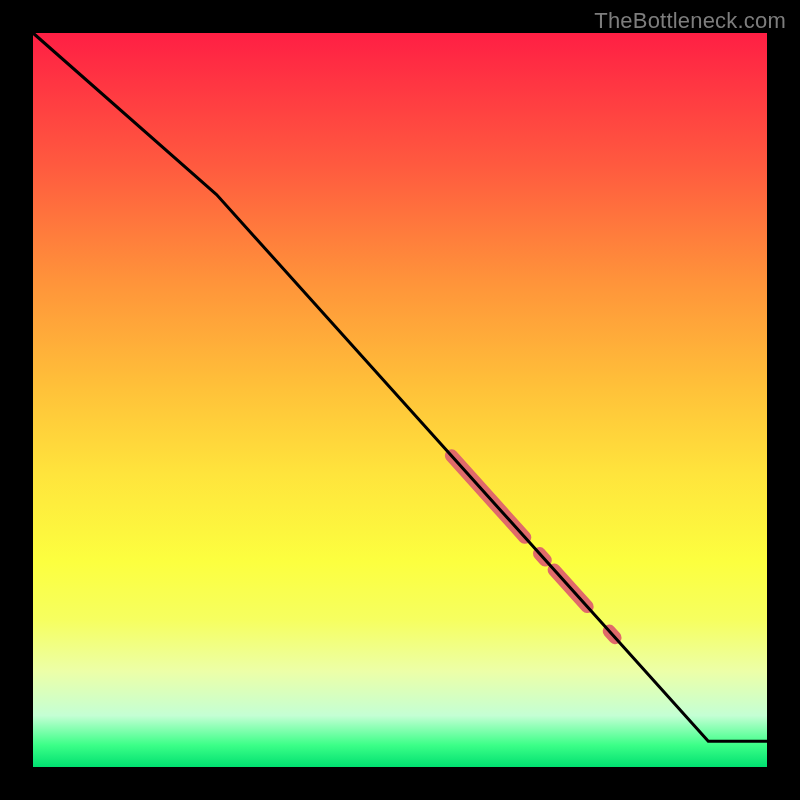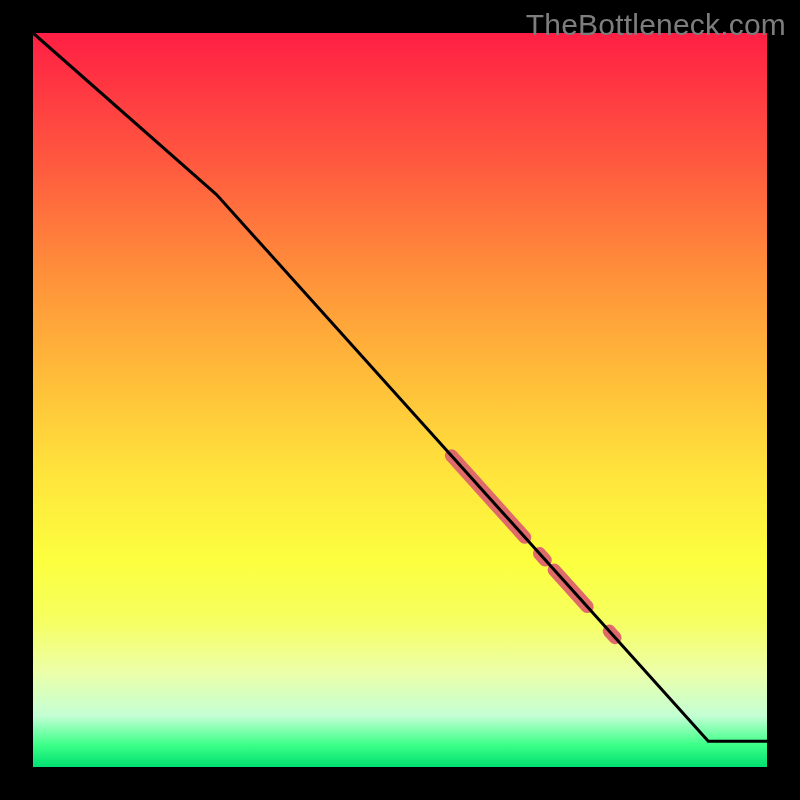--- a/index.html
+++ b/index.html
@@ -30,21 +30,21 @@
       #c4ffd4 93%,
       #3cff88 97%,
       #00e070 100%);
   }
 
   .watermark {
     position: absolute;
     top: 8px;
     right: 14px;
     color: #7d7d7d;
-    font-size: 30px;
+    font-size: 22px;
     font-weight: 500;
     letter-spacing: 0.2px;
     user-select: none;
   }
 
   svg.overlay {
     position: absolute;
     left: 33px;
     top: 33px;
     width: 734px;

